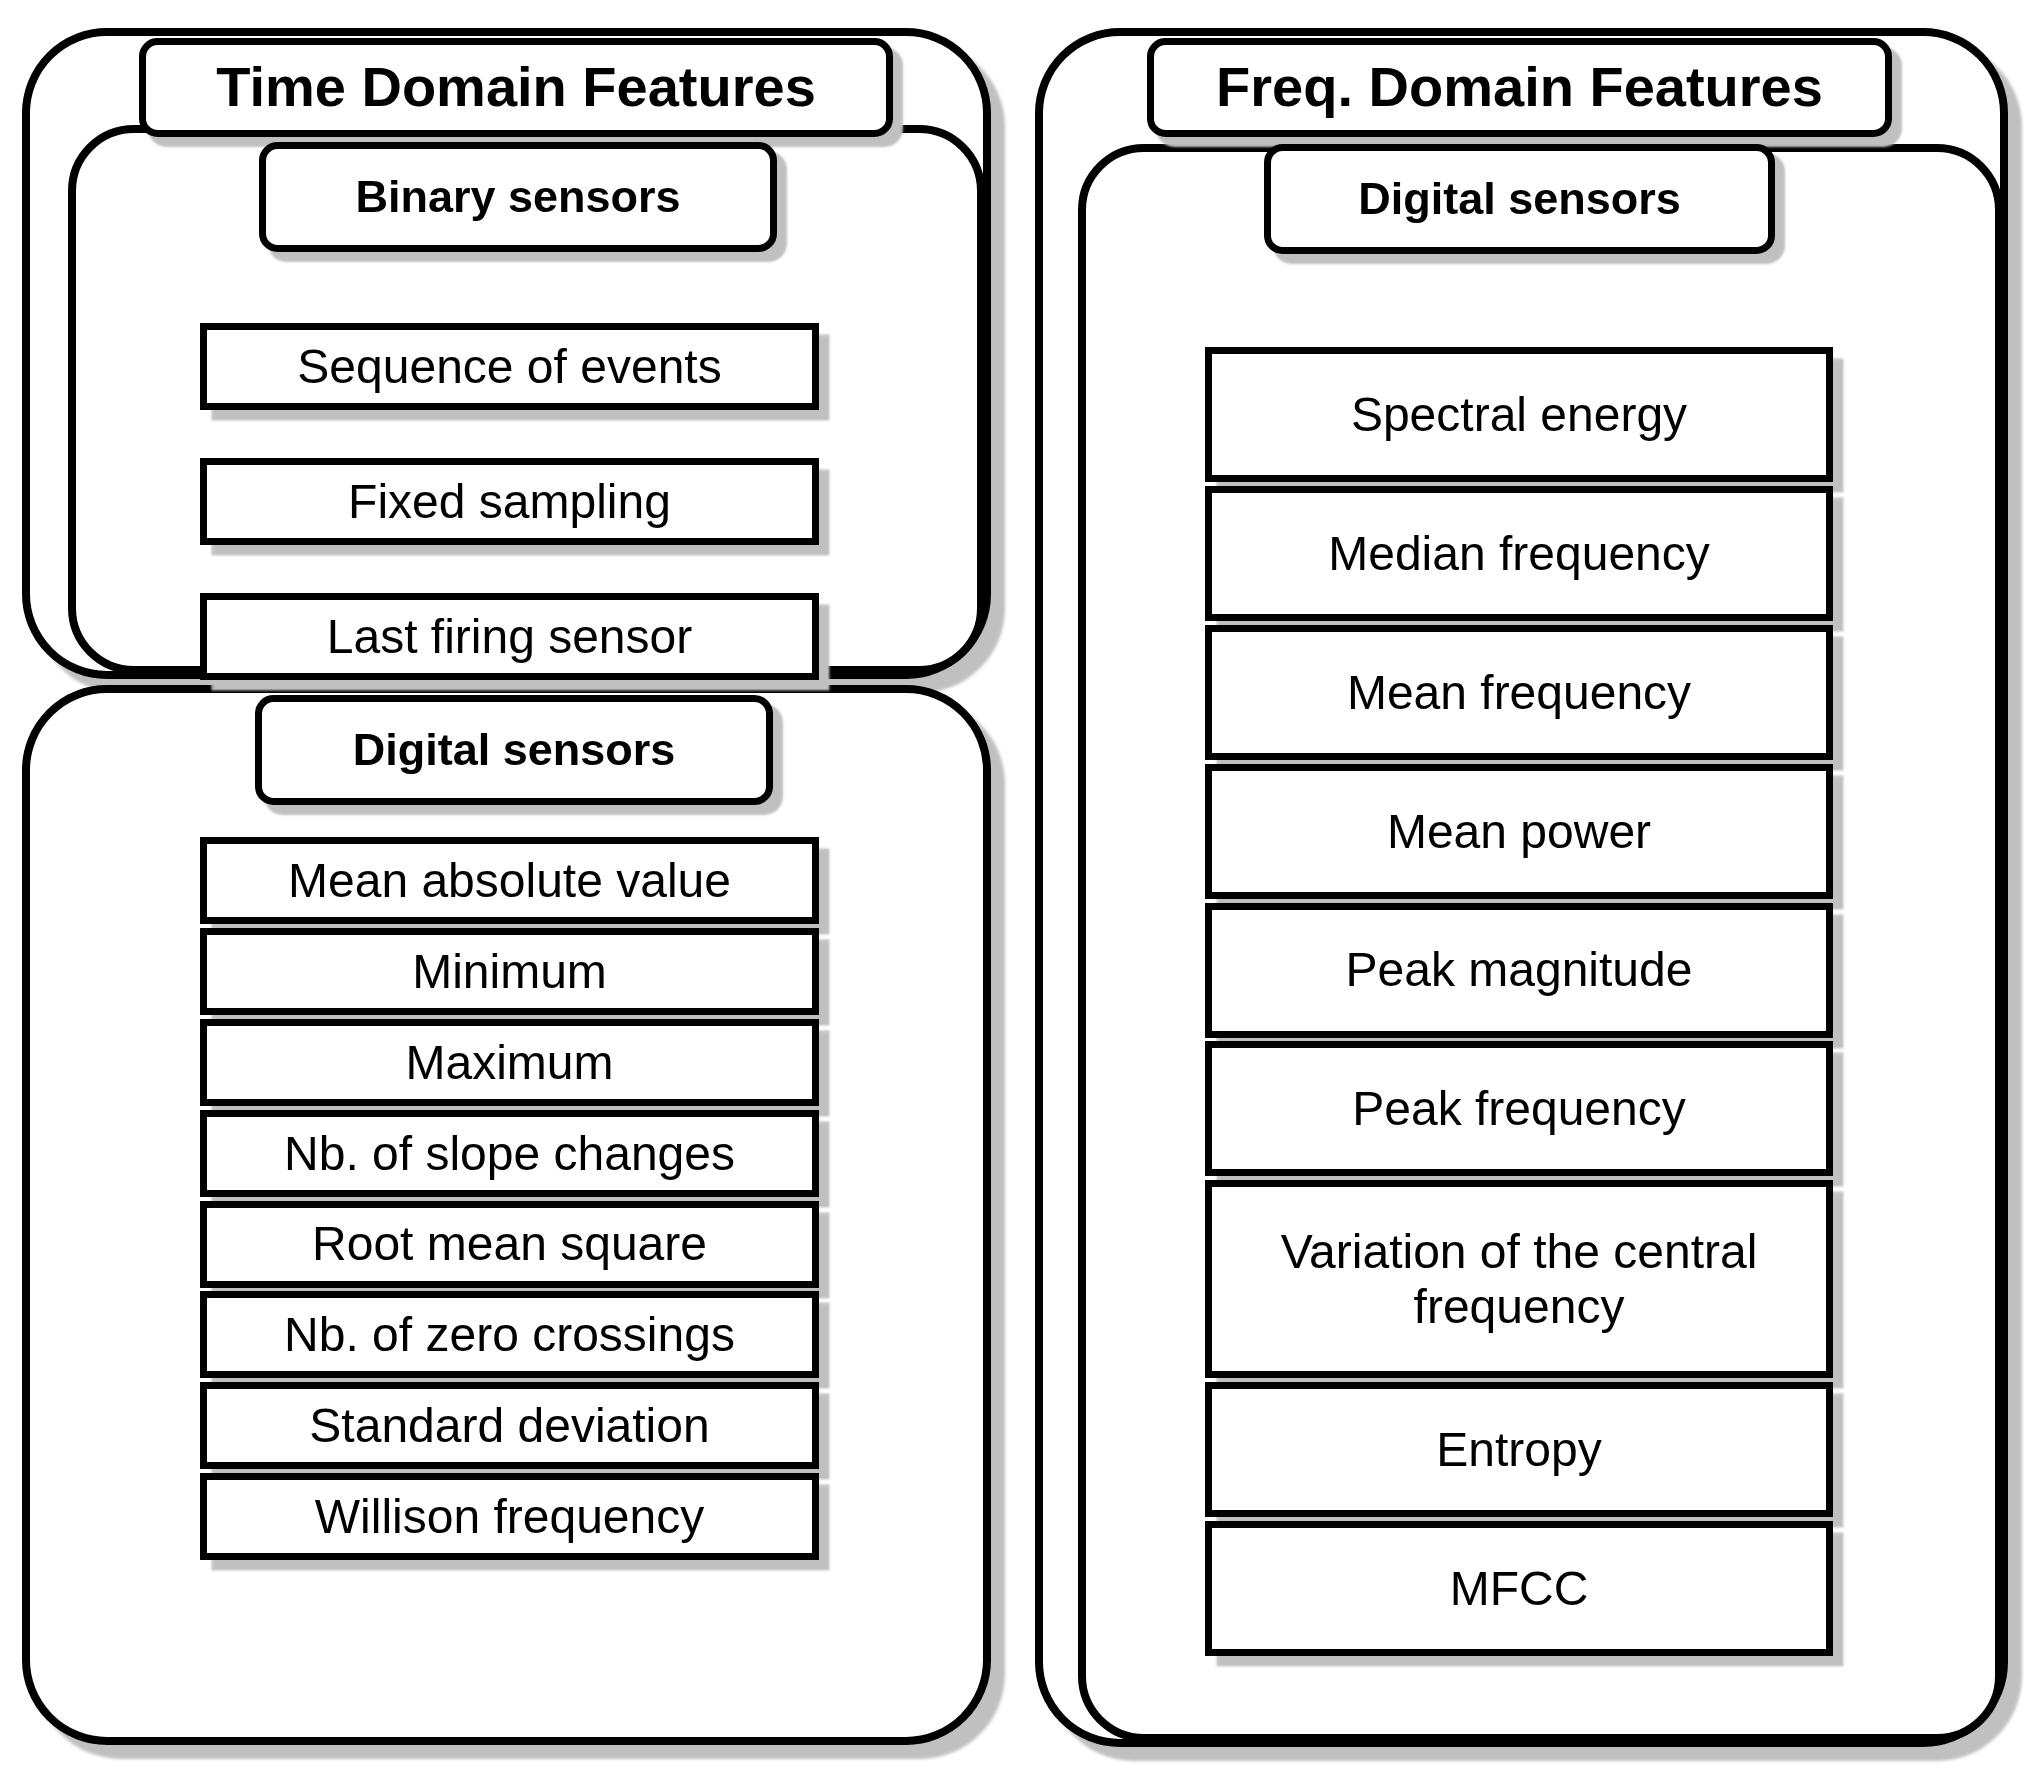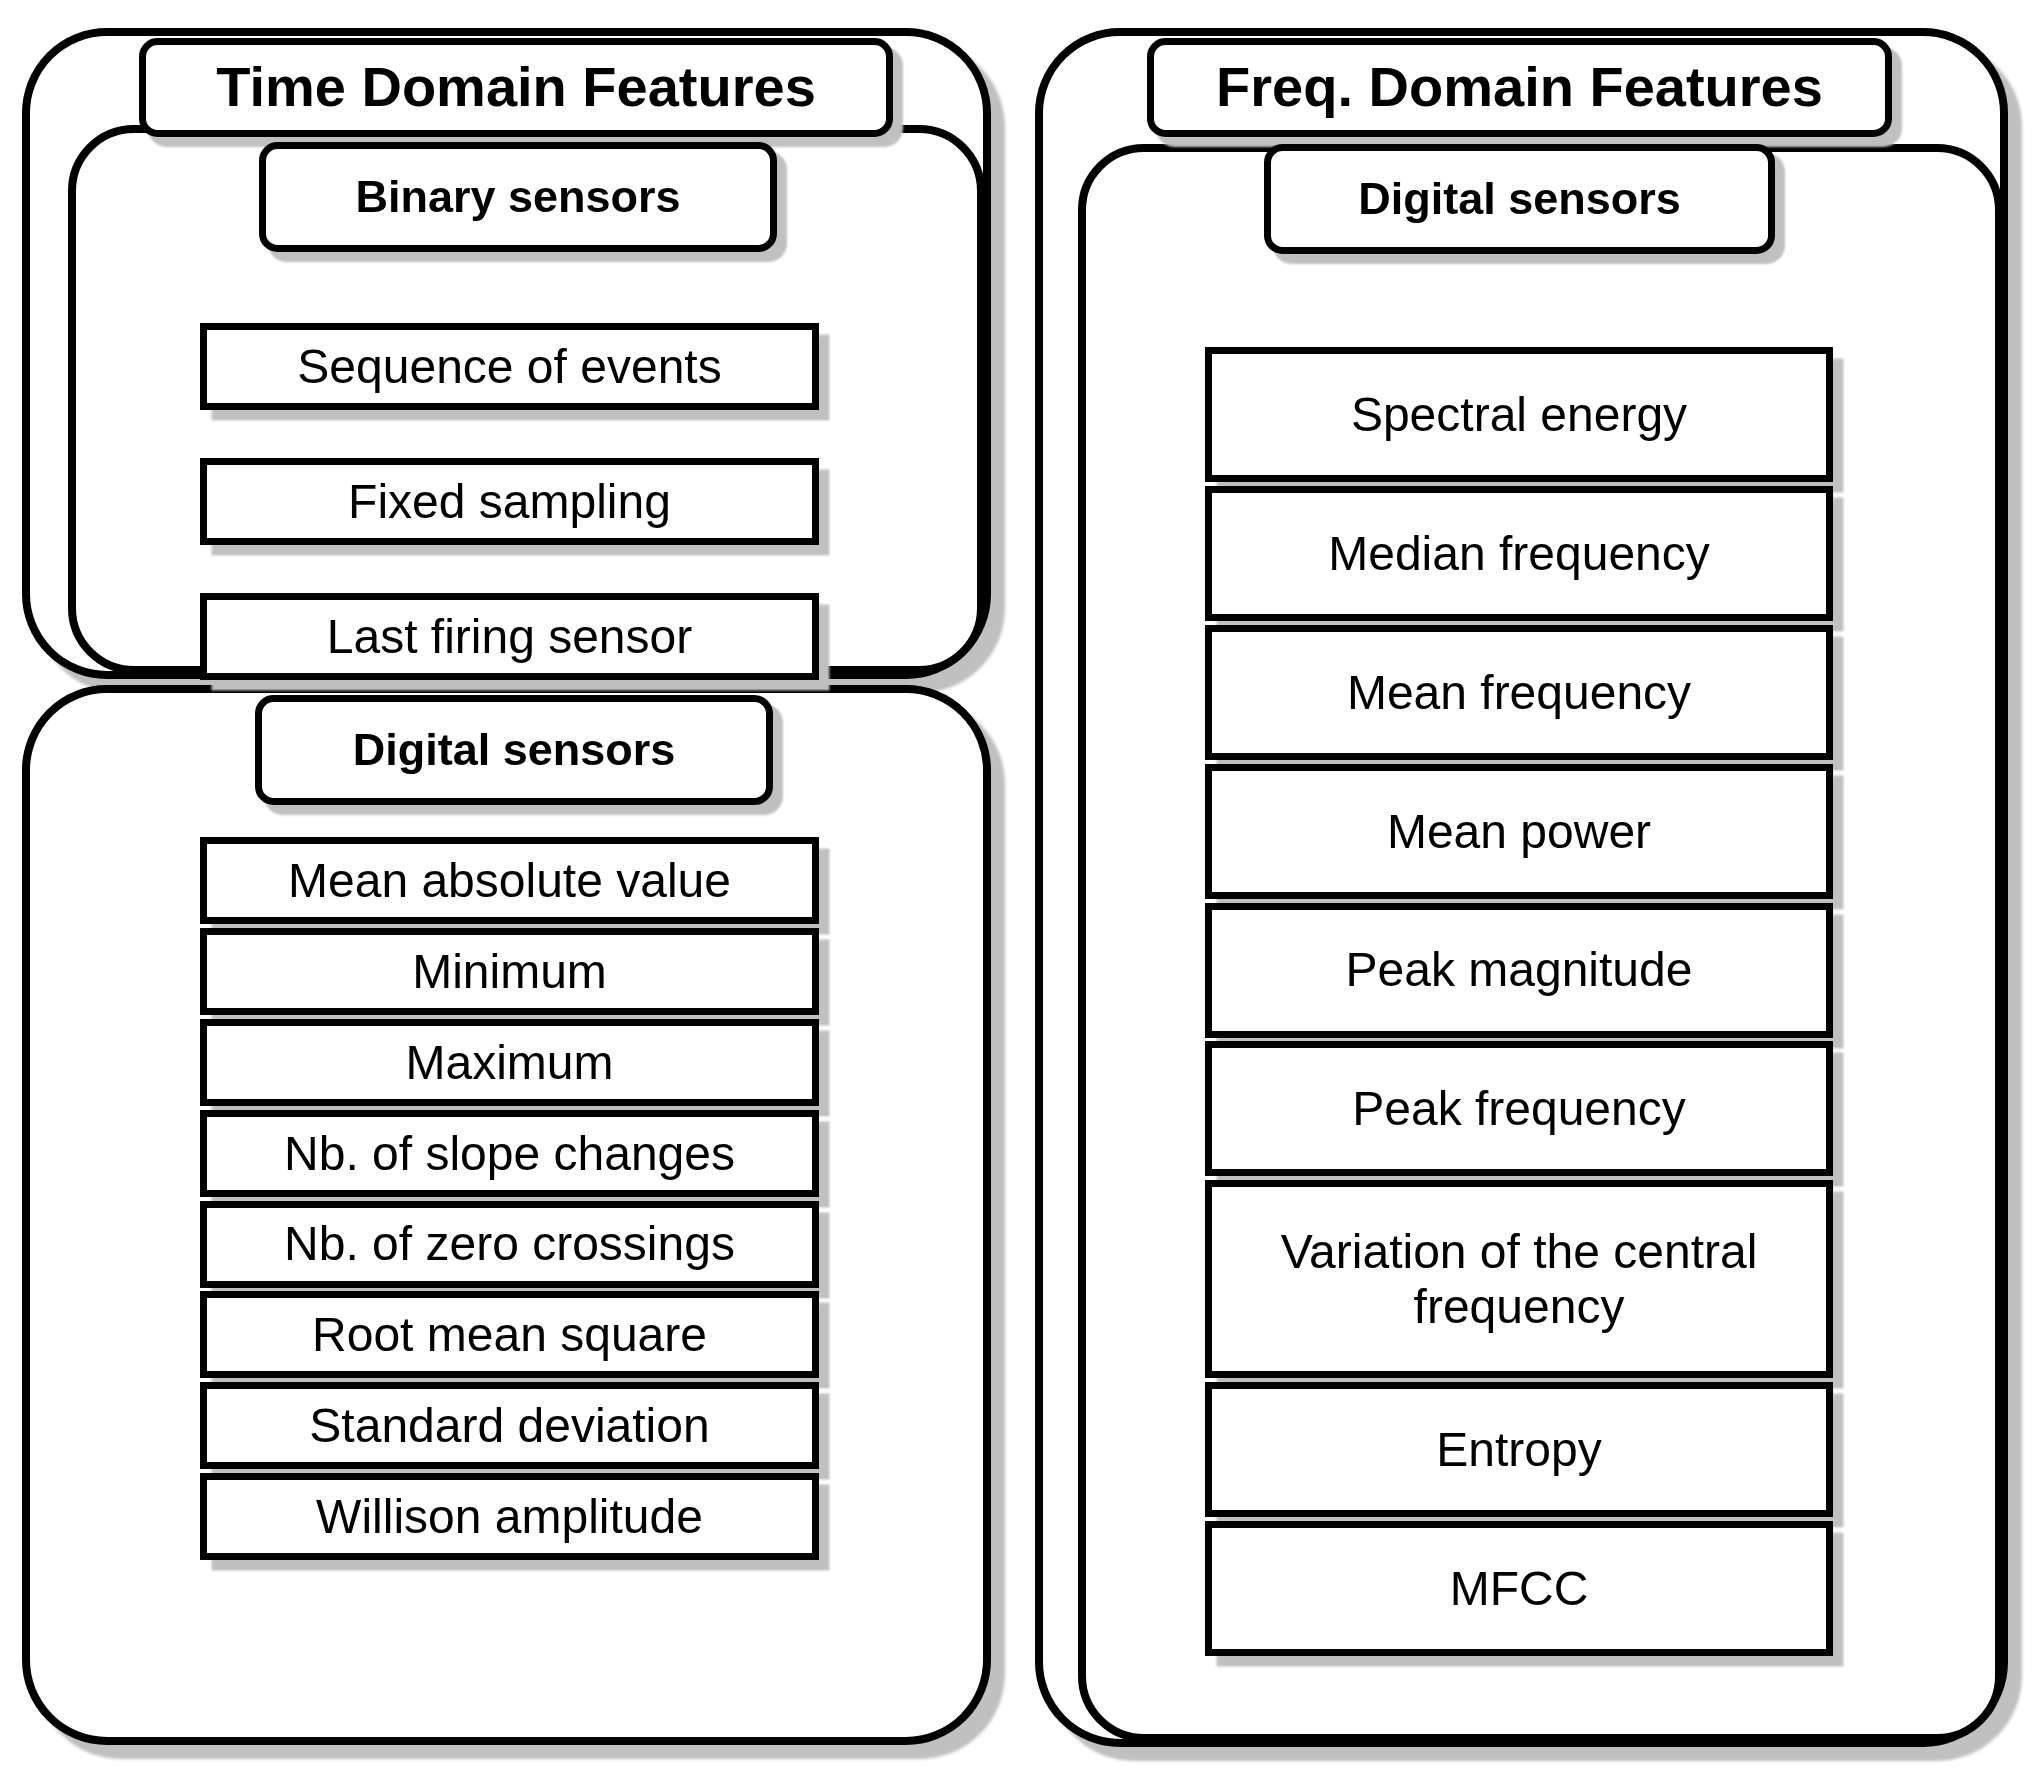--- a/index.html
+++ b/index.html
@@ -116,24 +116,24 @@
 
   <div class="tab group-tab" id="tab-digital-left">
     <span>Digital sensors</span>
   </div>
 
   <div class="stack" id="stack-digital-left">
     <div class="item">Mean absolute value</div>
     <div class="item">Minimum</div>
     <div class="item">Maximum</div>
     <div class="item">Nb. of slope changes</div>
+    <div class="item">Root mean square</div>
     <div class="item">Nb. of zero crossings</div>
-    <div class="item">Root mean square</div>
     <div class="item">Standard deviation</div>
-    <div class="item">Willison amplitude</div>
+    <div class="item">Willison frequency</div>
   </div>
 
   <div class="panel" id="panel-freq"></div>
   <div class="inner-outline" id="inner-freq"></div>
 
   <div class="tab title-tab" id="tab-freq-title">
     <span>Freq. Domain Features</span>
   </div>
 
   <div class="tab group-tab" id="tab-freq-group">

